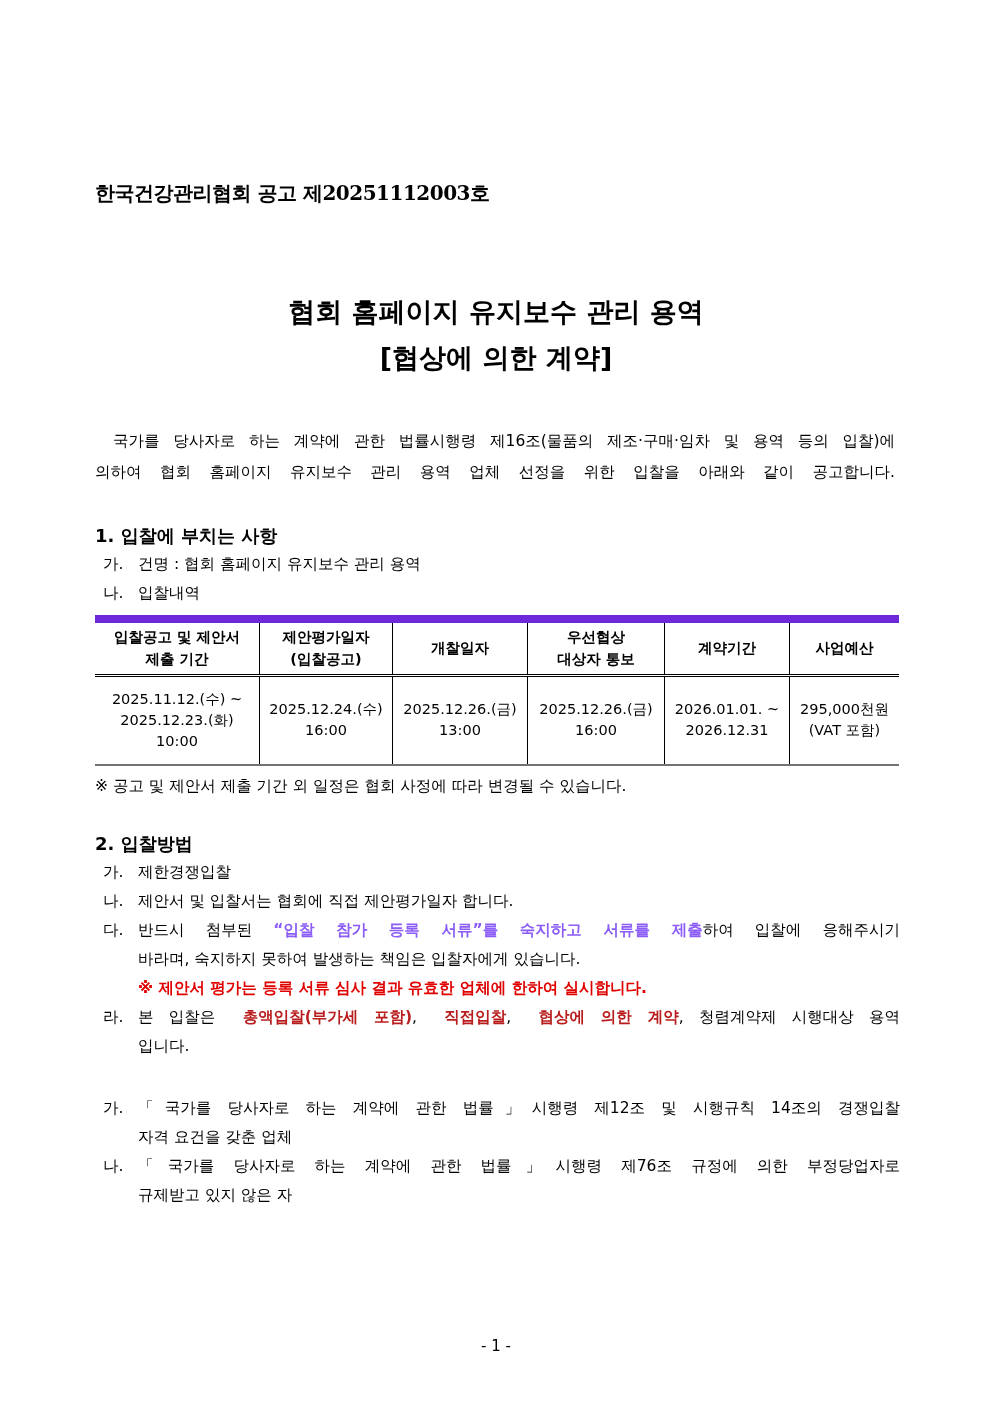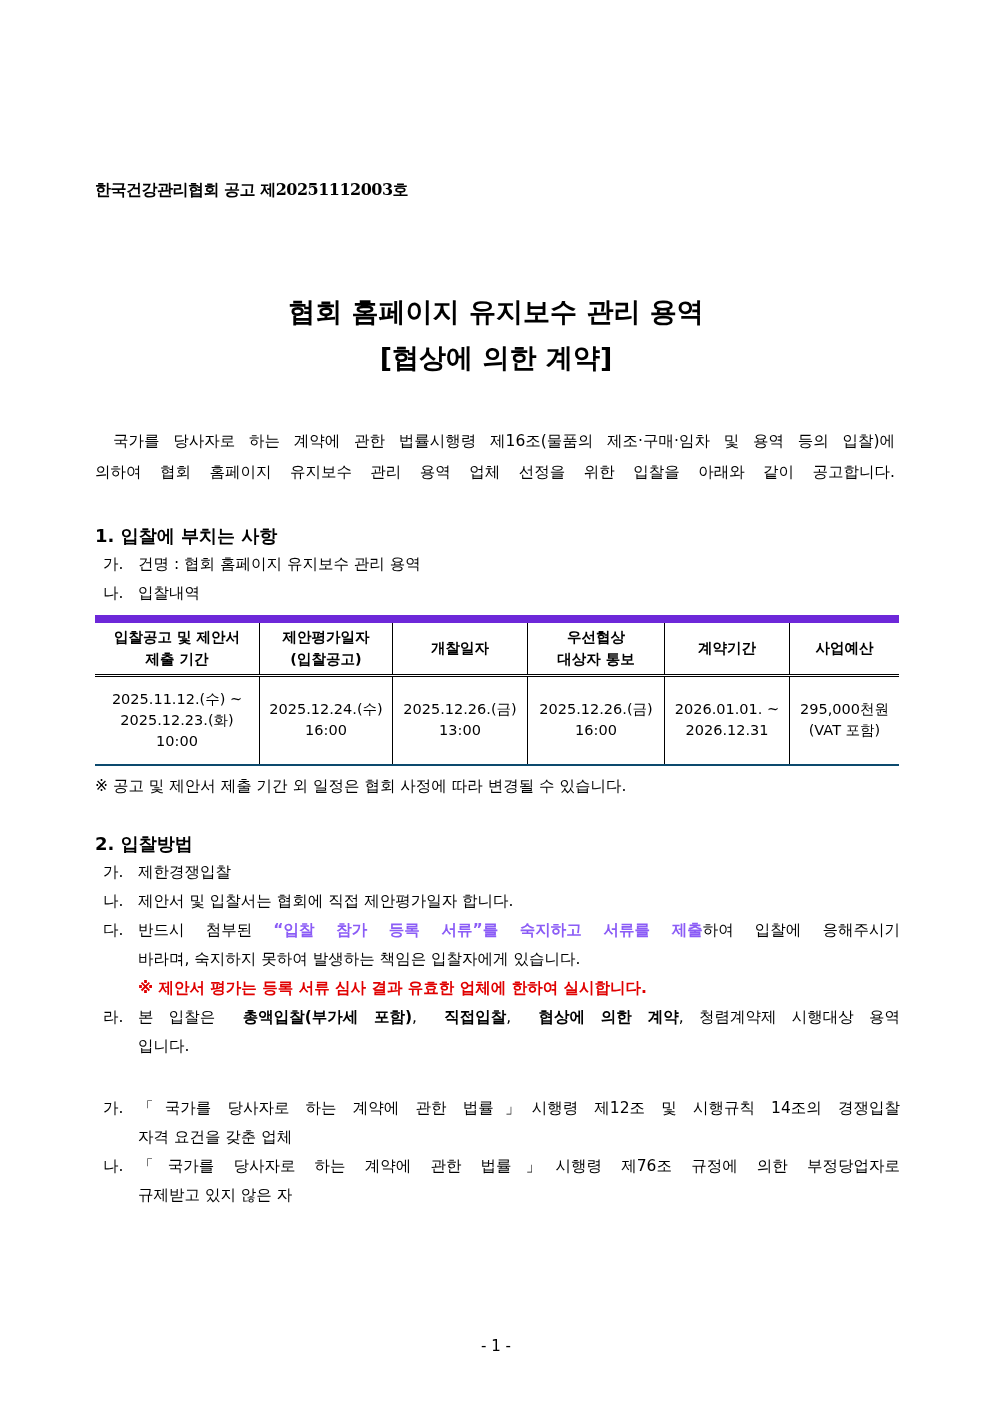--- a/index.html
+++ b/index.html
@@ -1,41 +1,41 @@
 <!DOCTYPE html>
 <html><head>
 <meta charset="utf-8">
 <style>
   html, body { margin: 0; padding: 0; background: #ffffff; }
   body { width: 992px; height: 1403px; position: relative; overflow: hidden;
          font-family: "DejaVu Sans", "Liberation Sans", sans-serif; color: #000; }
   .notice-no { position: absolute; left: 95px; top: 180px; font-family: "DejaVu Serif", "Liberation Serif", serif;
-               font-size: 16px; font-weight: bold; letter-spacing: -0.5px; }
+               font-size: 20px; font-weight: bold; letter-spacing: -0.5px; }
   .title { position: absolute; left: 0; width: 992px; text-align: center; font-size: 27px; font-weight: bold; }
   .title.t1 { top: 294px; }
   .title.t2 { top: 340px; }
   .intro { position: absolute; left: 95px; width: 800px; top: 426px; font-size: 15.5px; line-height: 31px;
            text-align: justify; text-align-last: justify; }
   .intro .l1 { display: block; padding-left: 18px; }
   .intro .l2 { display: block; }
   .sec { position: absolute; left: 95px; width: 805px; }
   .sec-h { font-size: 18px; font-weight: bold; line-height: 28px; }
   .item { font-size: 15.5px; line-height: 29px; position: relative; padding-left: 43px; }
   .item .mk { position: absolute; left: 8px; top: 0; }
   .item .just { text-align: justify; text-align-last: justify; display: block; }
   .item .cont { display: block; }
   .red { color: #8b5cf6; font-weight: bold; }
-  .blue { color: #000000; font-weight: bold; margin-left: 12px; }
+  .blue { color: #b91c1c; font-weight: bold; margin-left: 12px; }
   .redplain { color: #e00000; font-weight: bold; display: block; padding-left: 0; }
   table.bid { position: absolute; left: 95px; top: 615px; width: 804px; border-collapse: collapse; font-size: 14.5px; }
   table.bid th, table.bid td { text-align: center; border-left: 1px solid #000; padding: 0 2px; }
   table.bid th:first-child, table.bid td:first-child { border-left: none; }
   table.bid thead tr { border-top: 8px solid #6d28d9; border-bottom: 3px double #000; height: 56px; }
   table.bid th { font-weight: bold; line-height: 22px; }
-  table.bid tbody tr { border-bottom: 2px solid #0c4a6e; height: 90px; }
+  table.bid tbody tr { border-bottom: 2px solid #737373; height: 90px; }
   table.bid td { line-height: 21px; }
   .note { position: absolute; left: 95px; top: 776px; font-size: 15.5px; }
   .page-no { position: absolute; left: 0; width: 992px; top: 1337px; text-align: center; font-size: 15px; }
 </style>
 </head>
 <body>
 
 <div class="notice-no">한국건강관리협회 공고 제20251112003호</div>
 
 <div class="title t1">협회 홈페이지 유지보수 관리 용역</div>

